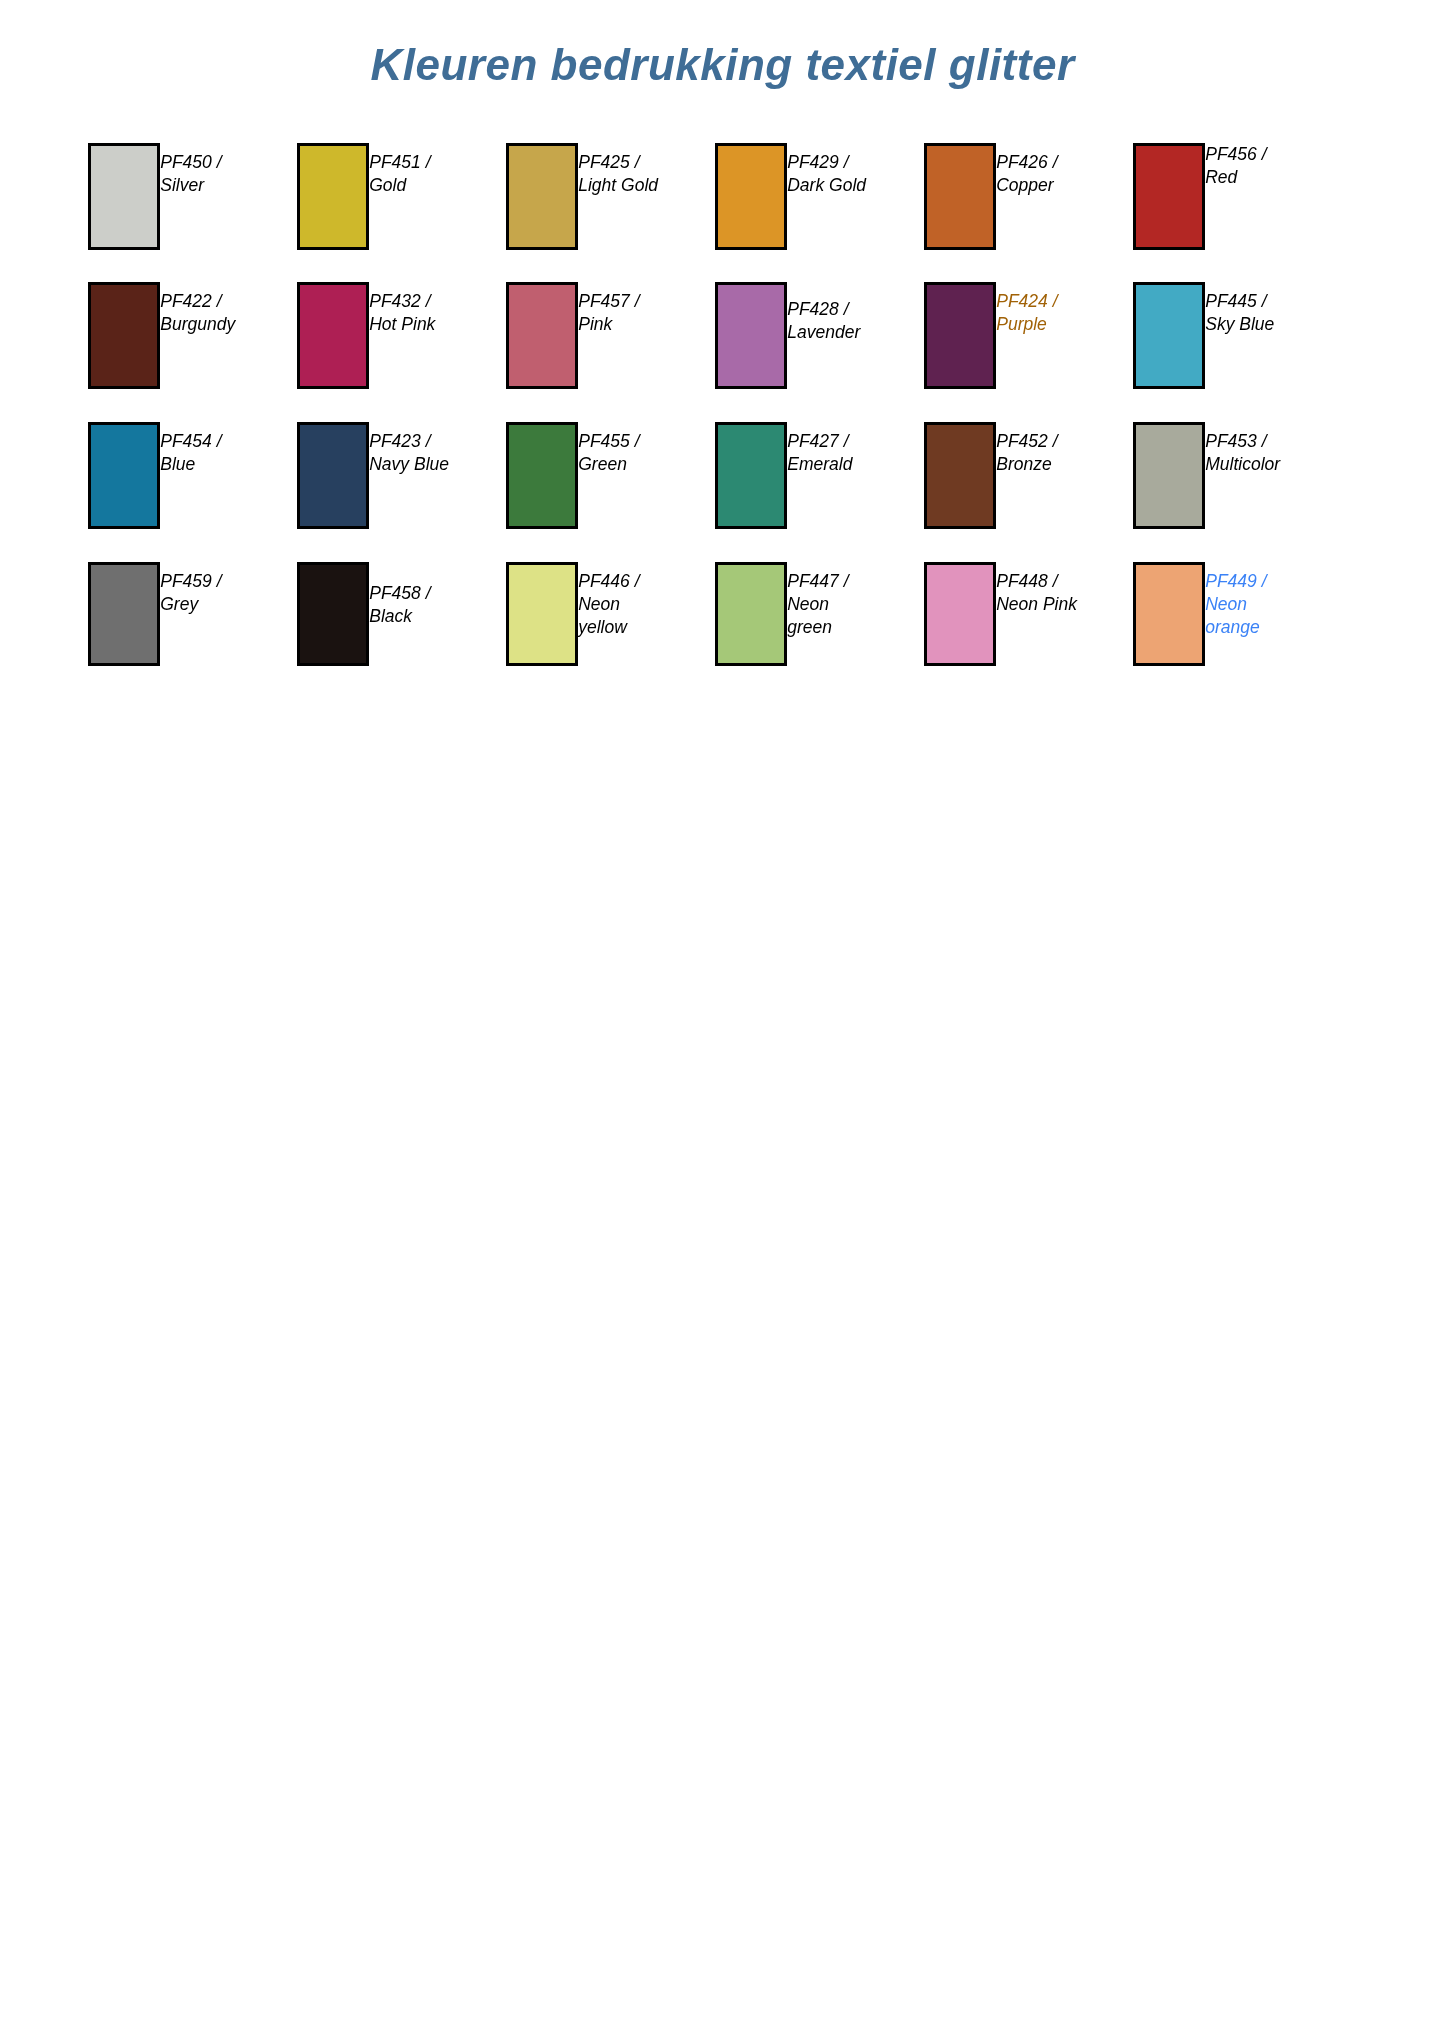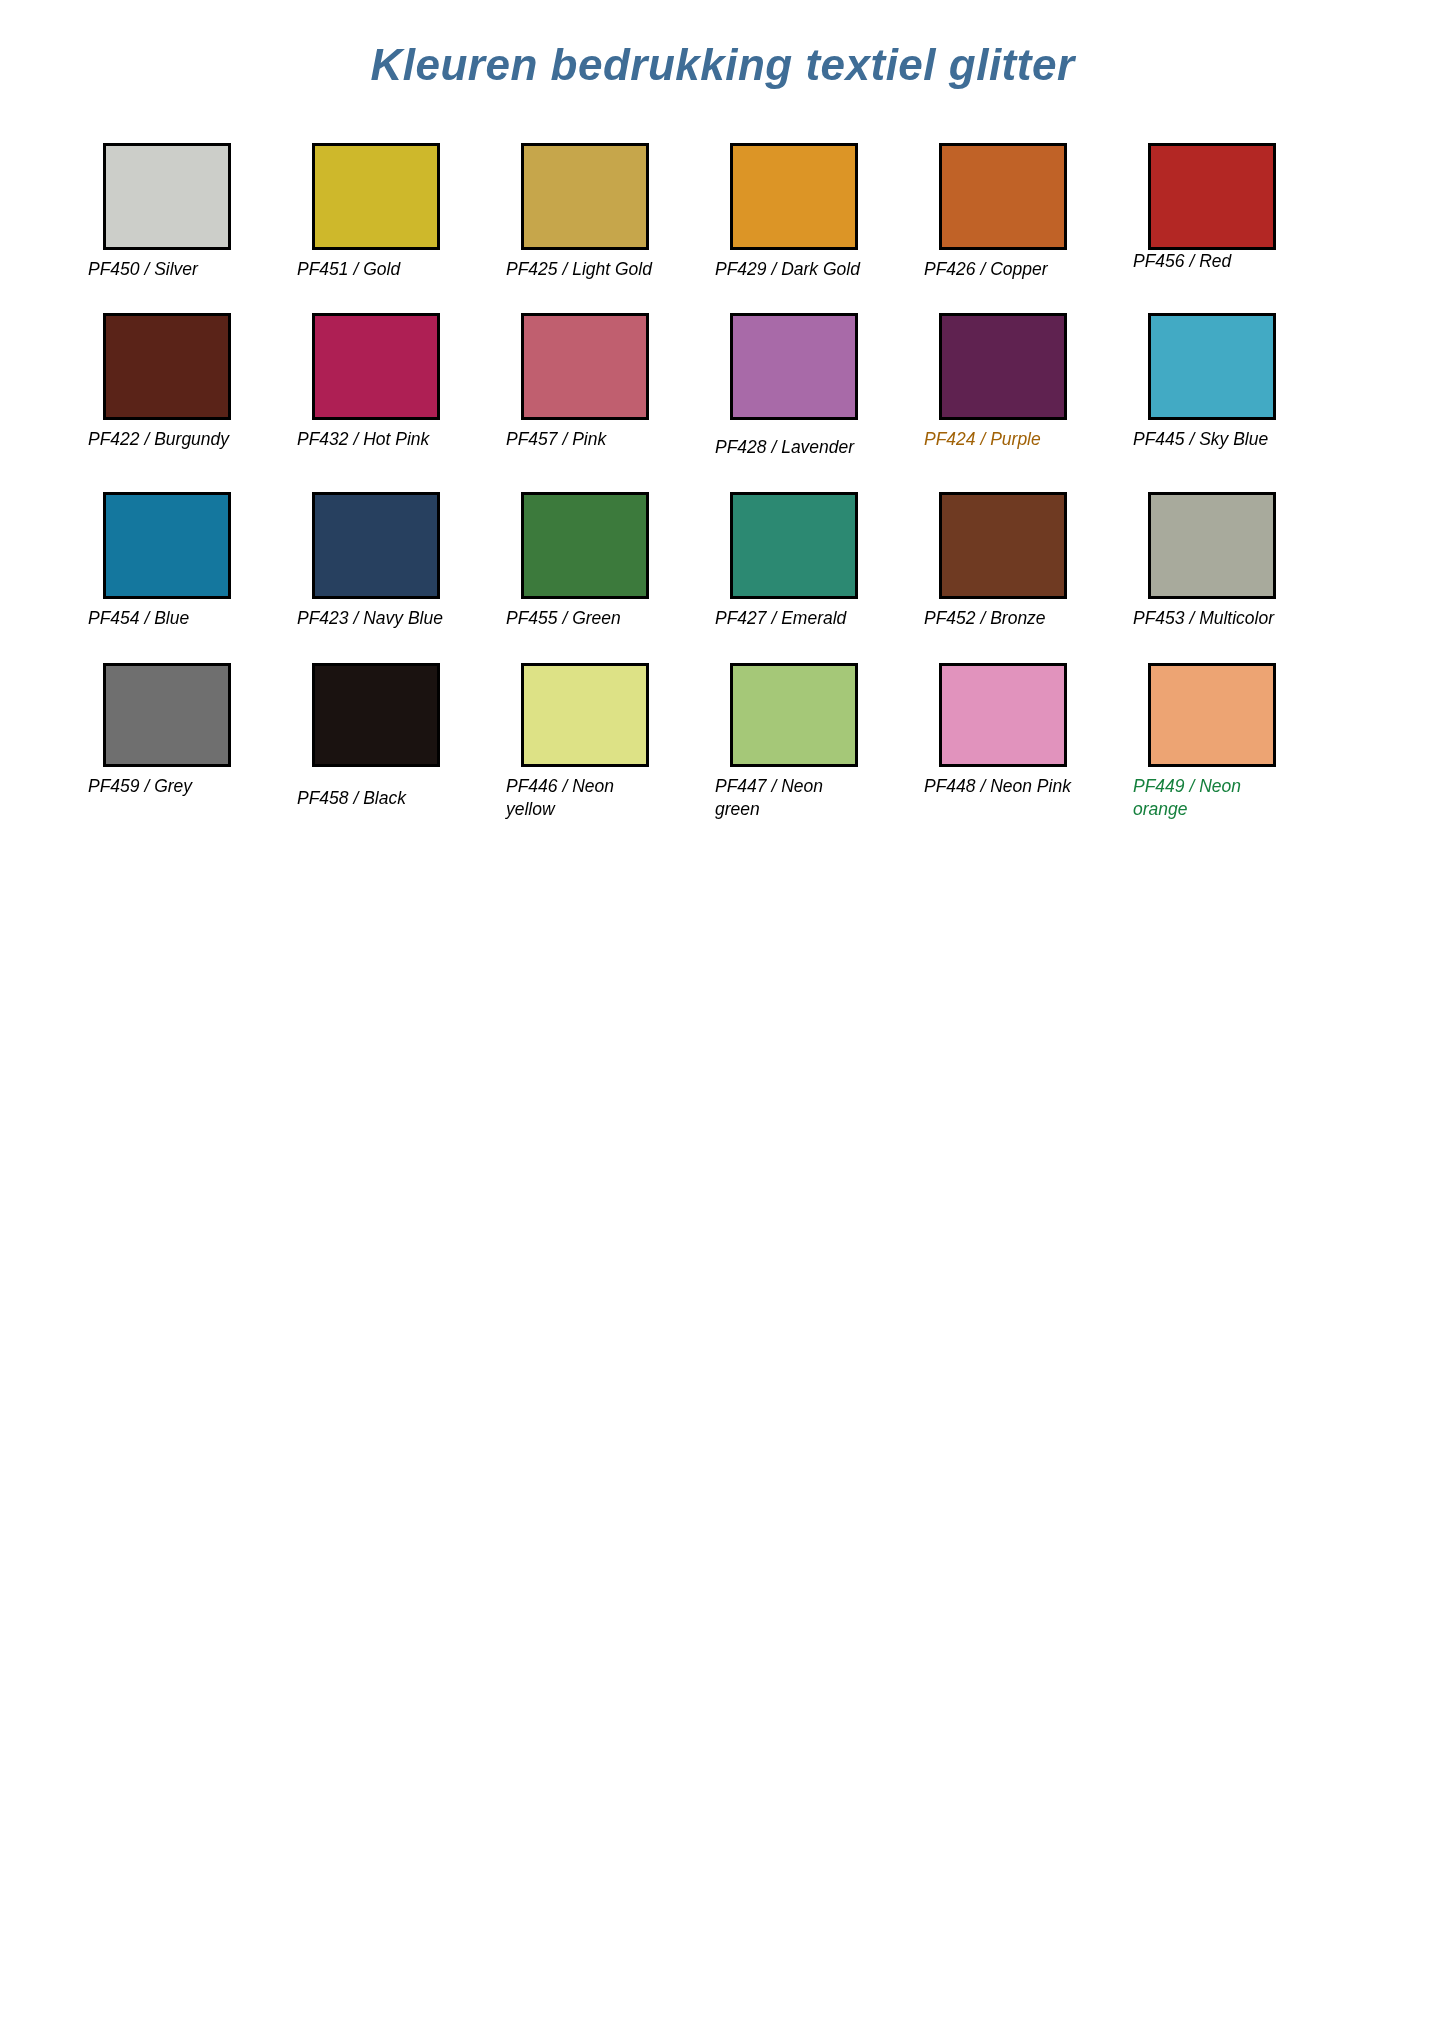--- a/index.html
+++ b/index.html
@@ -48,22 +48,22 @@
   .swatch-row {
     display: flex;
     width: 100%;
     margin-bottom: 44px;
   }
 
   .swatch-cell {
     width: 158px;
     margin-right: 51px;
     display: flex;
-    flex-direction: column;
-    align-items: center;
+    flex-direction: row;
+    align-items: flex-start;
   }
   .swatch-cell:last-child {
     margin-right: 0;
   }
 
   .swatch-chip {
     width: 122px;
     height: 101px;
     border: 3px solid #000000;
     box-sizing: content-box;
@@ -203,19 +203,19 @@
         <div class="swatch-chip" style="background-color: rgb(165, 200, 120); border-color: rgb(0, 0, 0);"></div>
         <div class="swatch-label" style="color: rgb(0, 0, 0);">PF447 / Neon
 green</div>
       </div>
       <div class="swatch-cell">
         <div class="swatch-chip" style="background-color: rgb(225, 147, 189); border-color: rgb(0, 0, 0);"></div>
         <div class="swatch-label" style="color: rgb(0, 0, 0);">PF448 / Neon Pink</div>
       </div>
       <div class="swatch-cell">
         <div class="swatch-chip" style="background-color: rgb(237, 164, 115); border-color: rgb(0, 0, 0);"></div>
-        <div class="swatch-label" style="color: #15803d;">PF449 / Neon
+        <div class="swatch-label" style="color: #3b82f6;">PF449 / Neon
 orange</div>
       </div>
     </div>
 
   </div>
 </div>
 
 </body></html>

